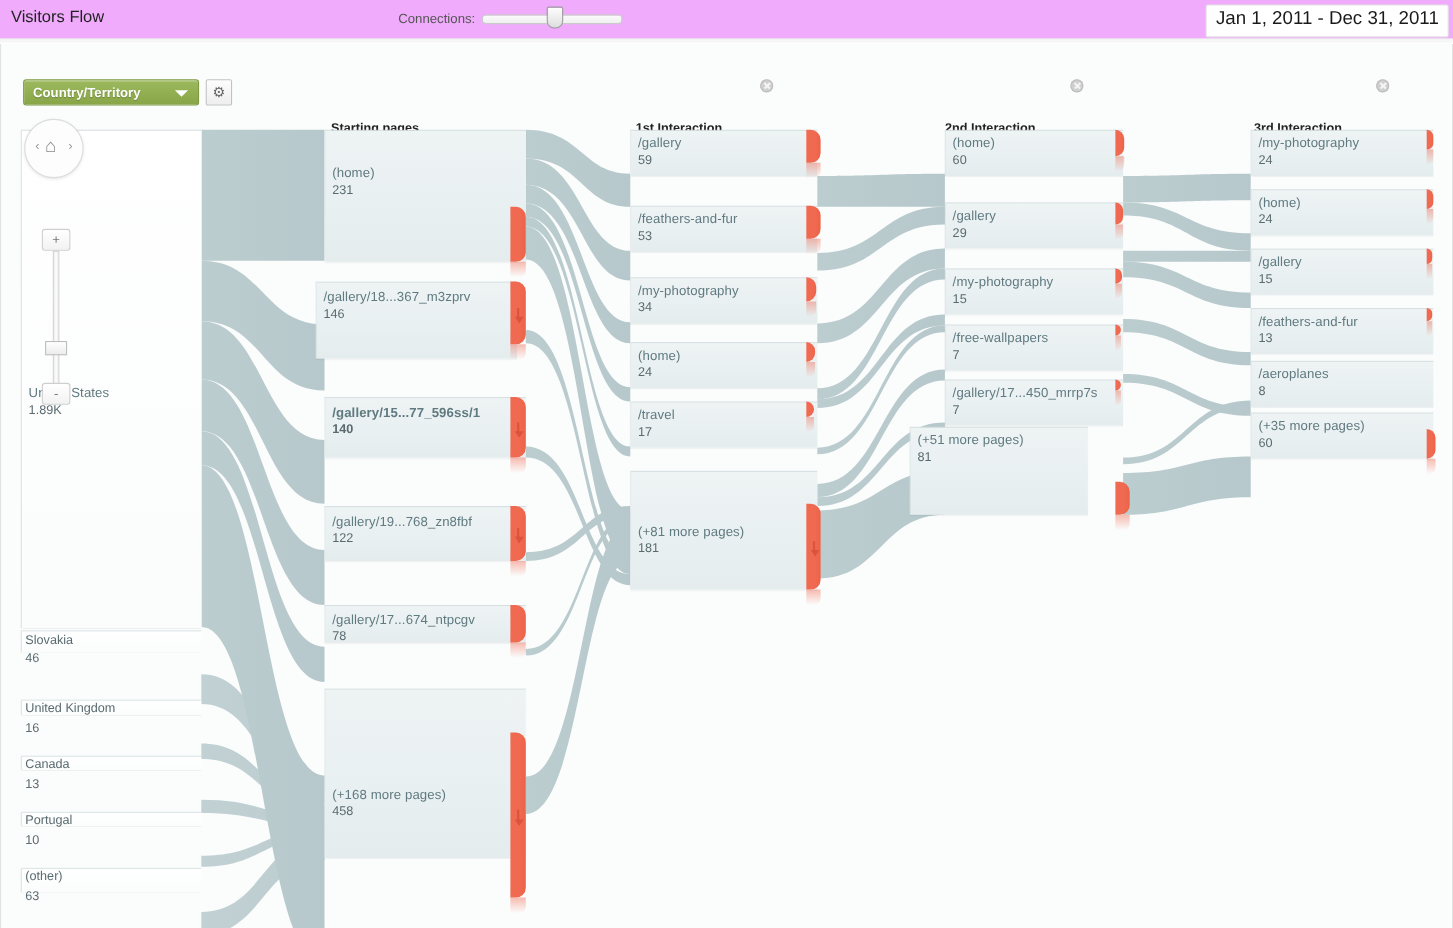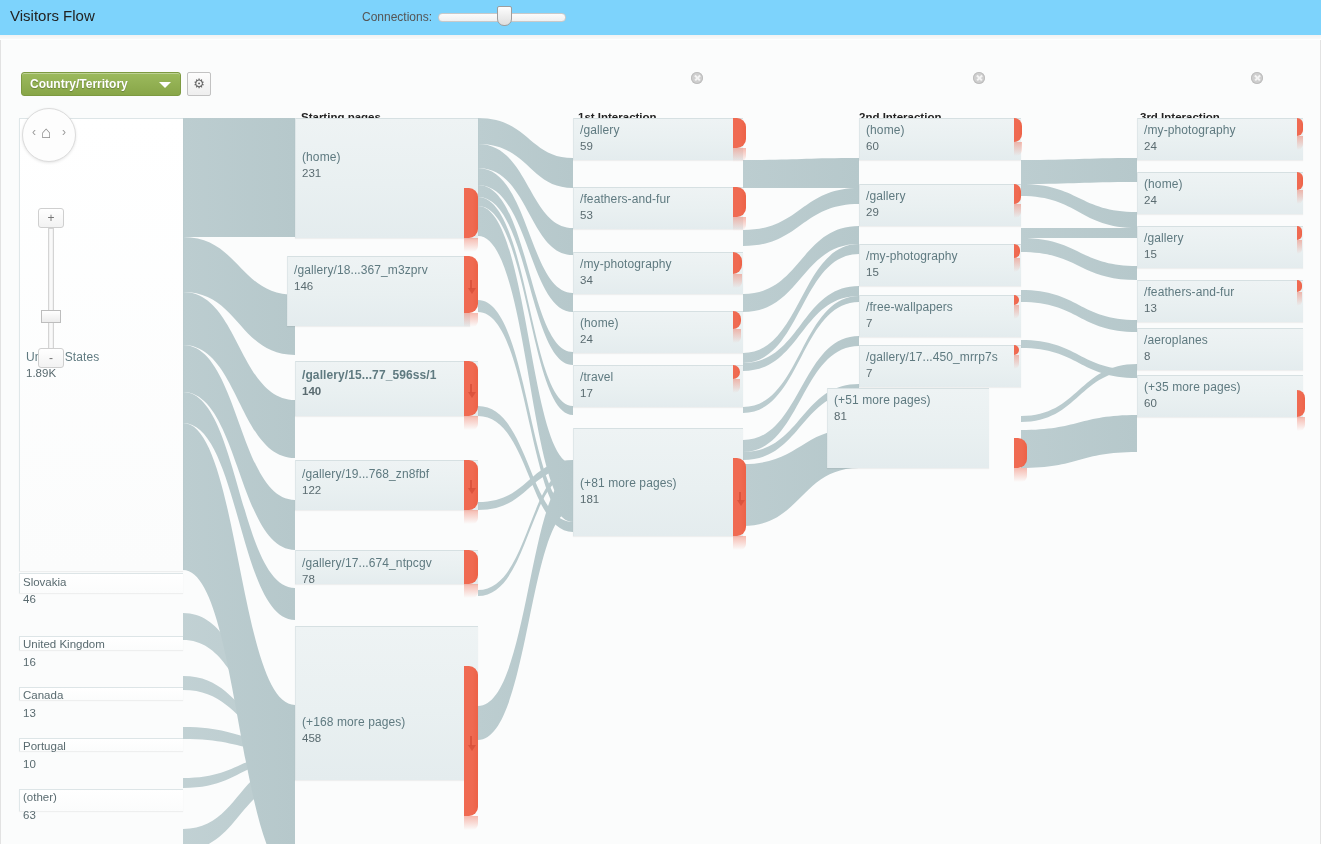--- a/index.html
+++ b/index.html
@@ -8,21 +8,21 @@
     background:#ffffff;
     font-family:"Liberation Sans", sans-serif;
     overflow:hidden;
     position:relative;
     -webkit-font-smoothing:antialiased;
   }
 
   
   #topbar{
     position:absolute;left:0;top:0;width:1321px;height:36px;
-    background:#7dd3fc;
+    background:#f0abfc;
     border-bottom:1px solid #d9d9d9;
     box-sizing:border-box;
   }
   #topbar:after{
     content:"";position:absolute;left:0;top:35px;width:1321px;height:4px;
     background:linear-gradient(#f2f2f2,#fafafa);
   }
   #page-title{
     position:absolute;left:10px;top:7px;
     font-size:15px;color:#222;letter-spacing:0;
@@ -212,20 +212,21 @@
 
 <div id="topbar">
   <div id="page-title">Visitors Flow</div>
 
 
   <div id="connections-label">Connections:</div>
   <div id="connections-slider">
     <div id="connections-handle"></div>
   </div>
 
+  <div id="date-range">Jan 1, 2011 - Dec 31, 2011</div>
 </div>
 
 <div id="canvas">
 
   <div id="dim-select">
     <span id="dim-label">Country/Territory</span>
     <span id="dim-caret"></span>
   </div>
   <div id="dim-gear">⚙</div>
 

